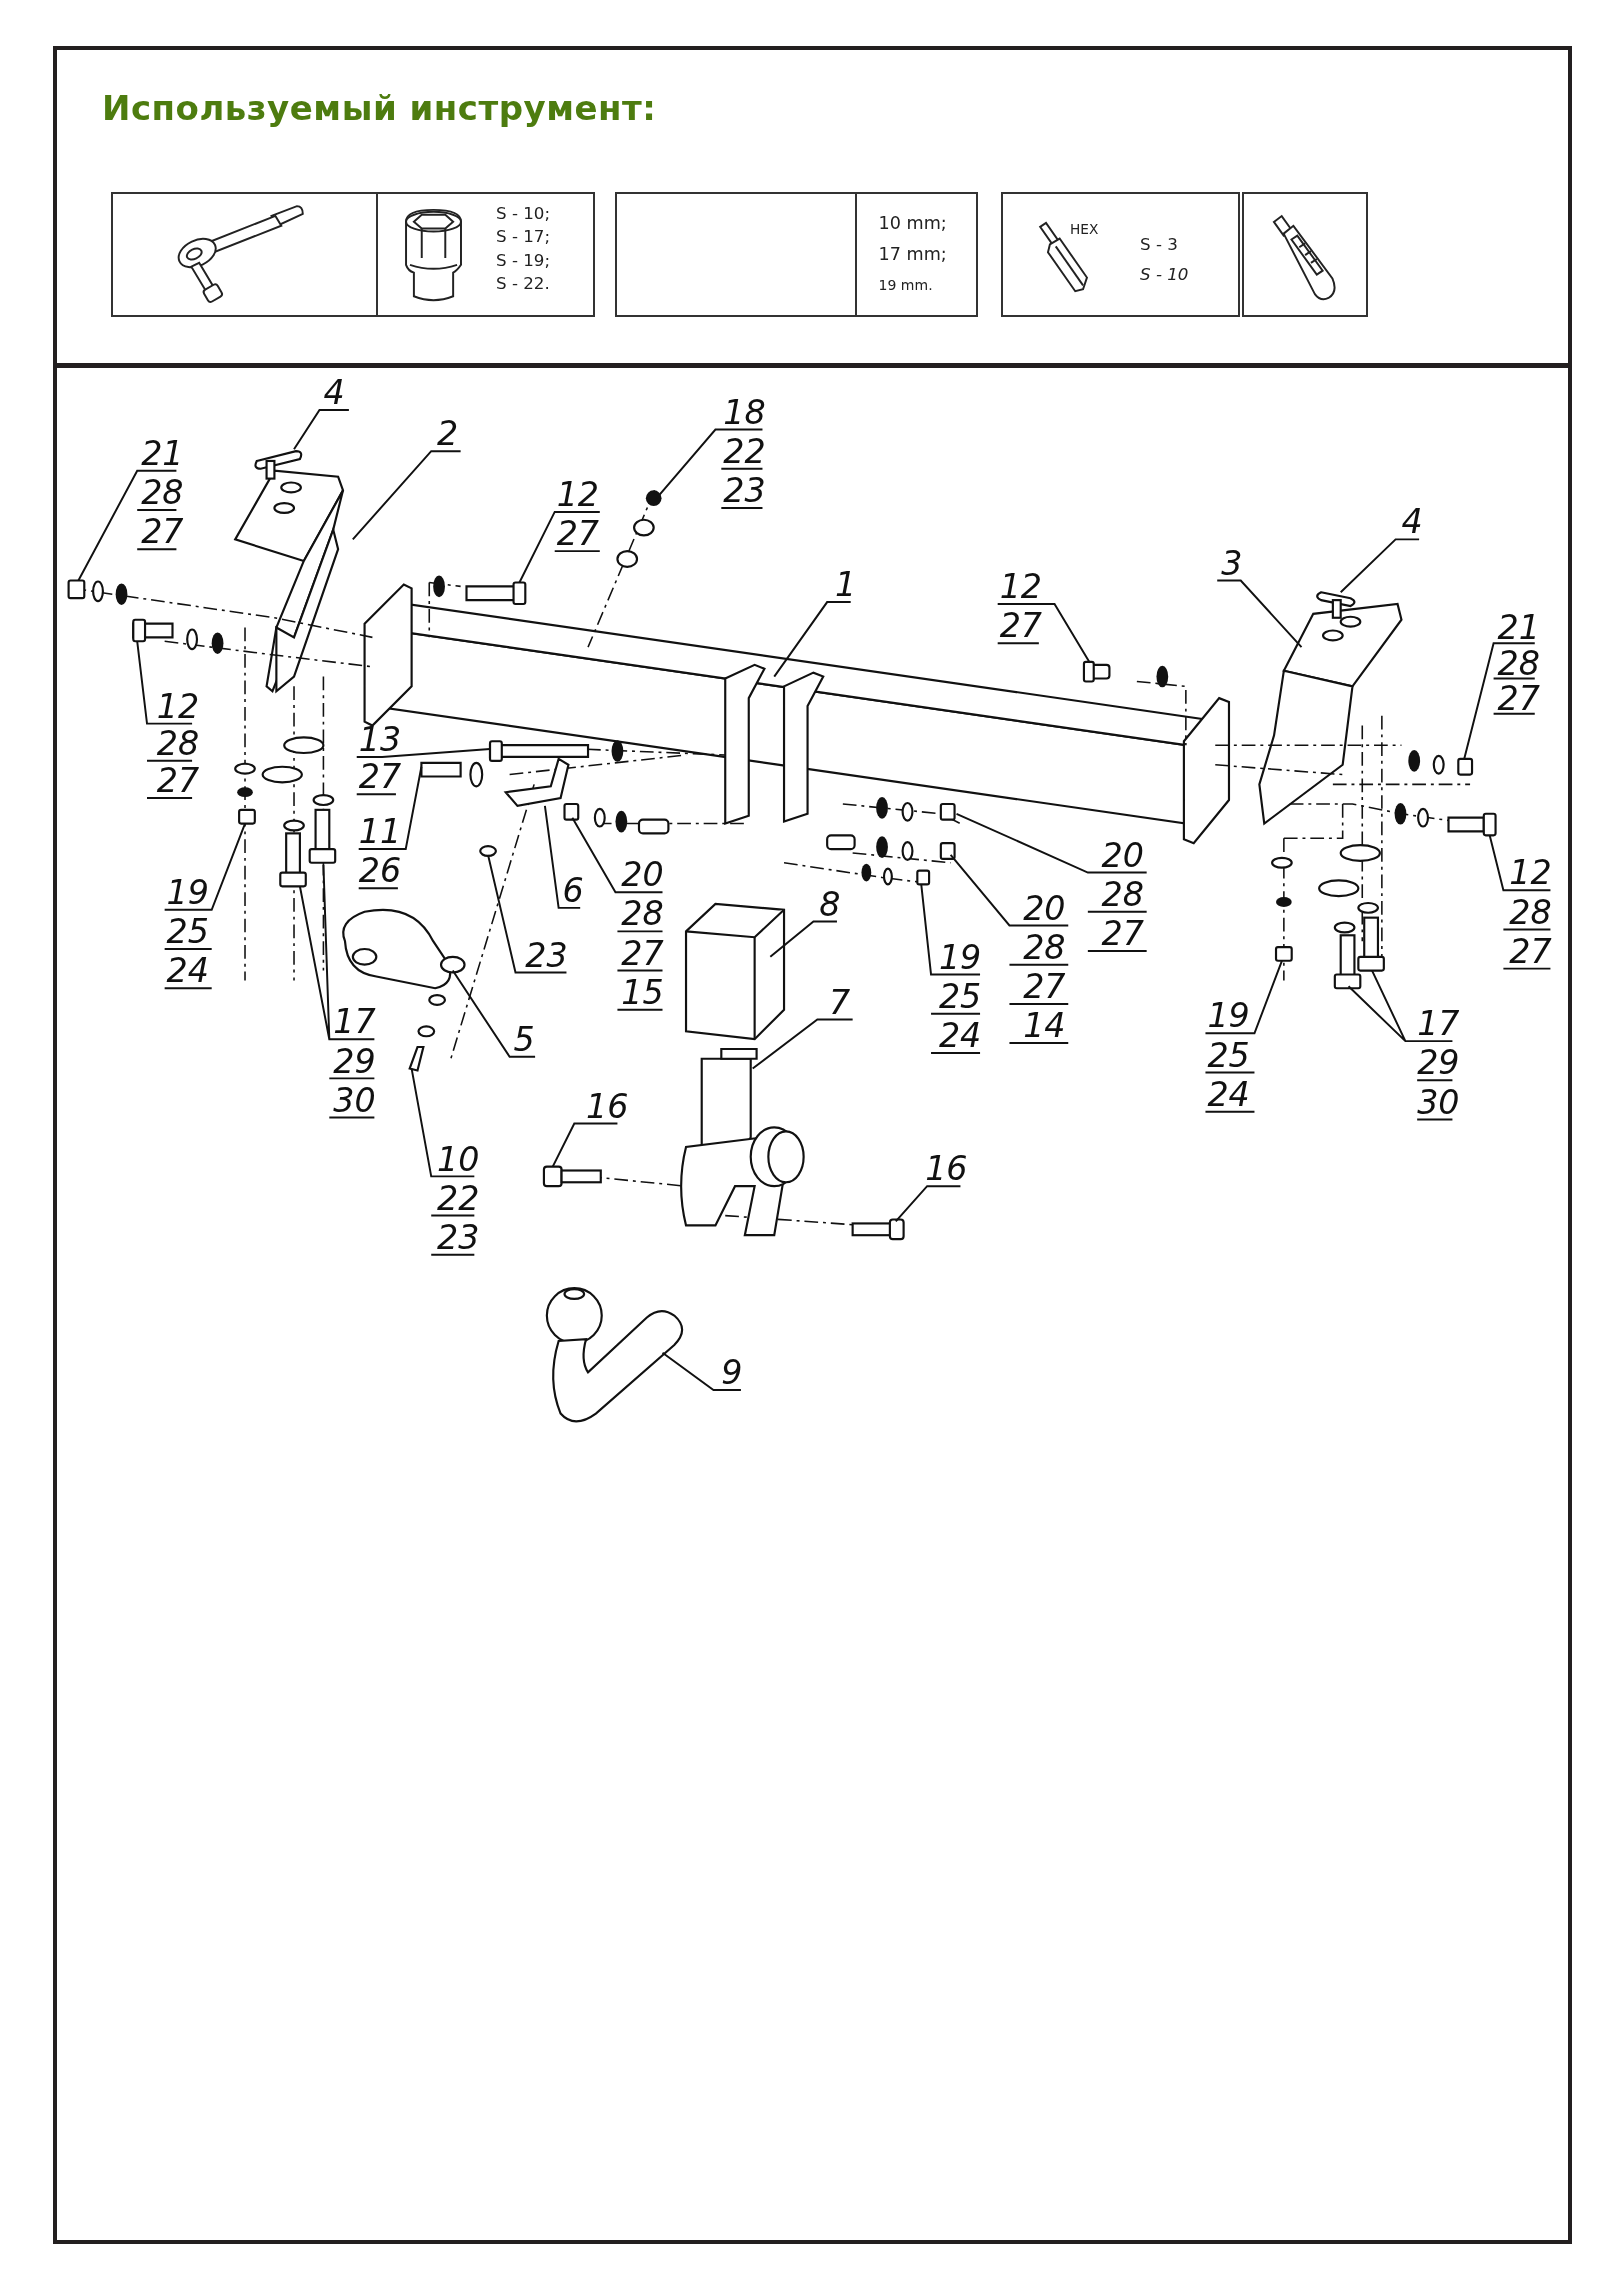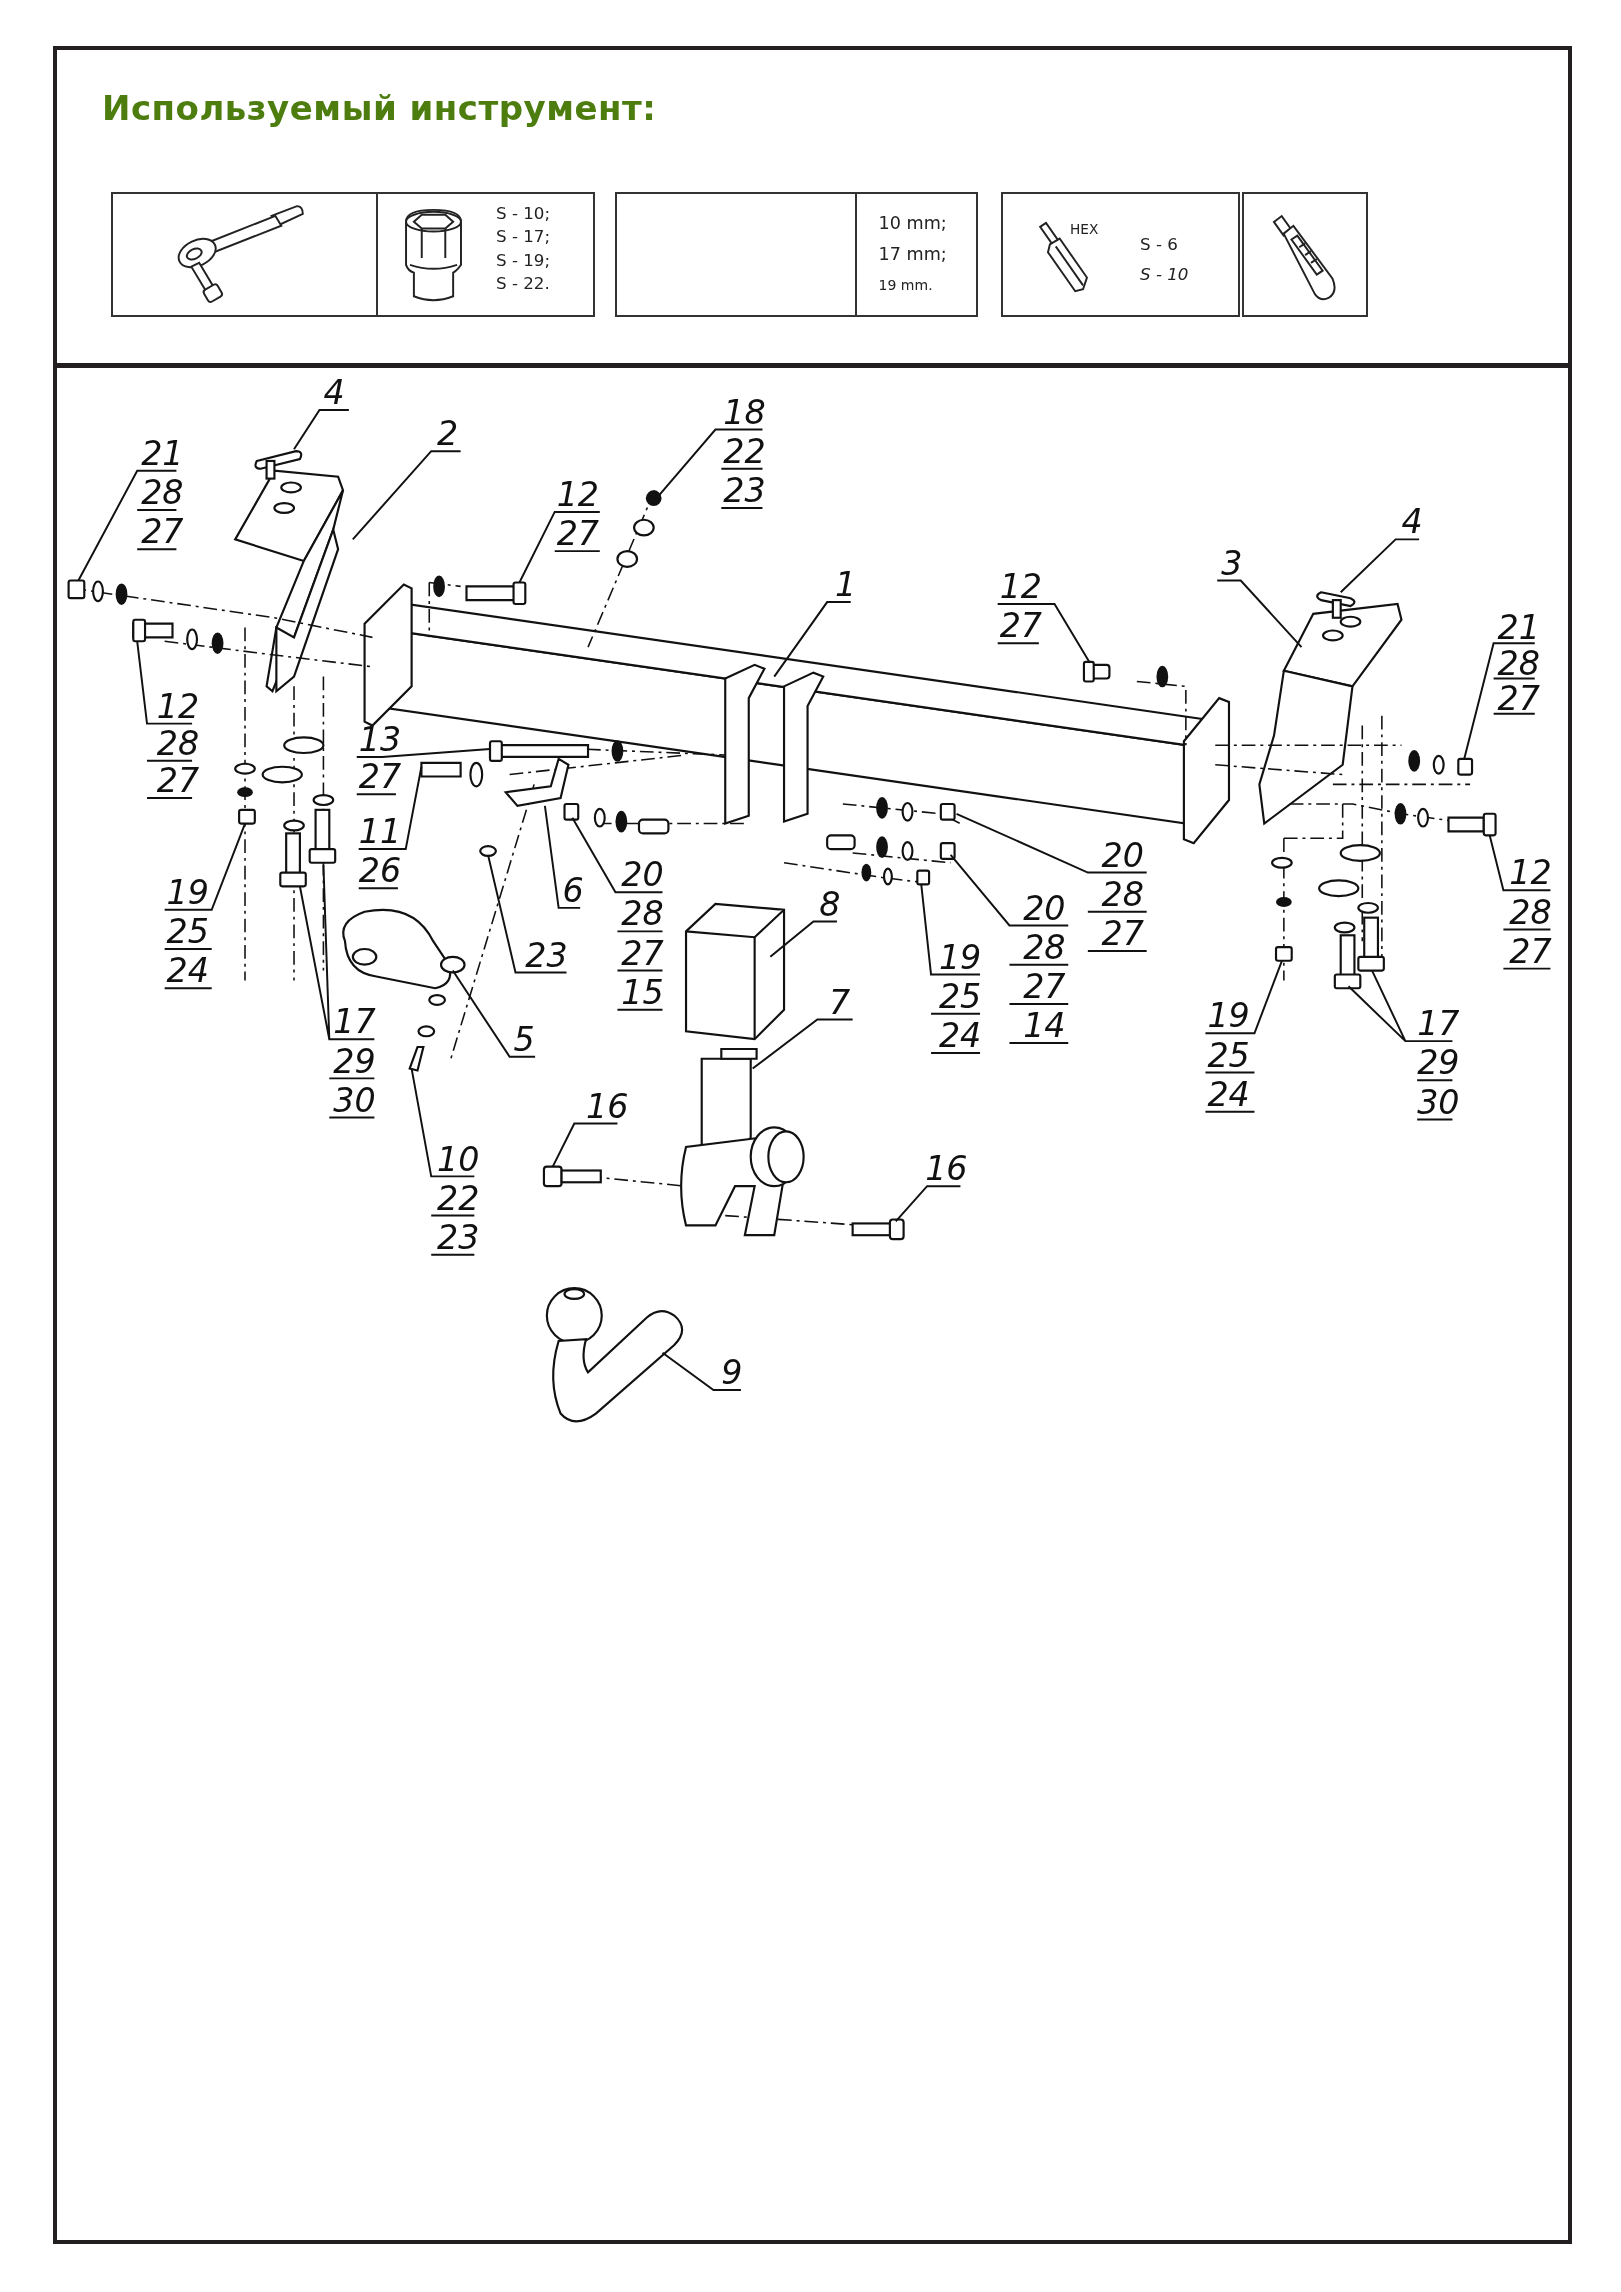--- a/index.html
+++ b/index.html
@@ -70,21 +70,21 @@
 
 <div class="toolbox" style="left:1001px; top:192px; width:239px; height:125px;padding-left:39px;">
   <svg class="icon" style="left:33px; top:27.4px;" width="59" height="78" viewBox="0 0 60 80">
     <g fill="#fff" stroke="#222" stroke-width="2">
       <path d="M4 6 l6 -4 l14 20 l-6 4 z"></path>
       <path d="M14 24 l10 -6 l28 40 l-4 12 l-8 2 l-28 -40 z"></path>
       <path d="M20 26 l28 40"></path>
     </g>
   </svg>
   <div class="tline" style="left:67px; top:23.5px; font-size:13.7px;">HEX</div>
-  <div class="tline" style="left:137px; top:39px;">S - 6</div>
+  <div class="tline" style="left:137px; top:39px;">S - 3</div>
   <div class="tline" style="left:137px; top:69px;font-style:italic;">S - 10</div>
 </div>
 
 <div class="toolbox" style="left:1242px; top:192px; width:126px; height:125px;">
   <svg class="icon" style="left:25.5px; top:19.6px;" width="78" height="88" viewBox="0 0 80 90">
     <g fill="#fff" stroke="#222" stroke-width="2">
       <path d="M4 8 l8 -6 l10 14 l-8 6 z"></path>
       <path d="M14 20 l10 -8 l40 54 q6 14 -4 20 q-8 4 -14 -4 z"></path>
       <path d="M22 26 l6 -4 l26 36 l-6 4 z"></path>
       <path d="M30 34 l6 -4 M36 42 l6 -4 M42 50 l6 -4"></path>

